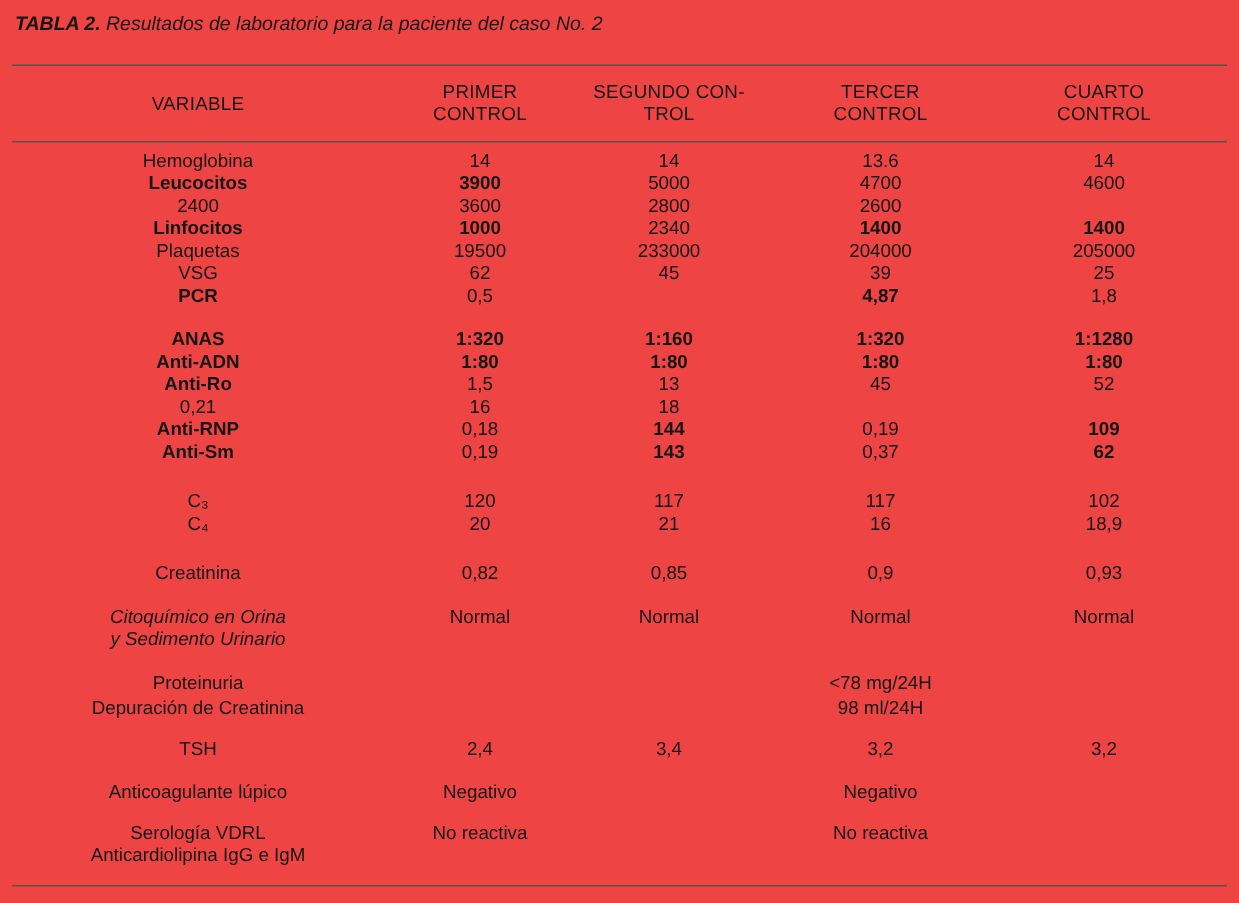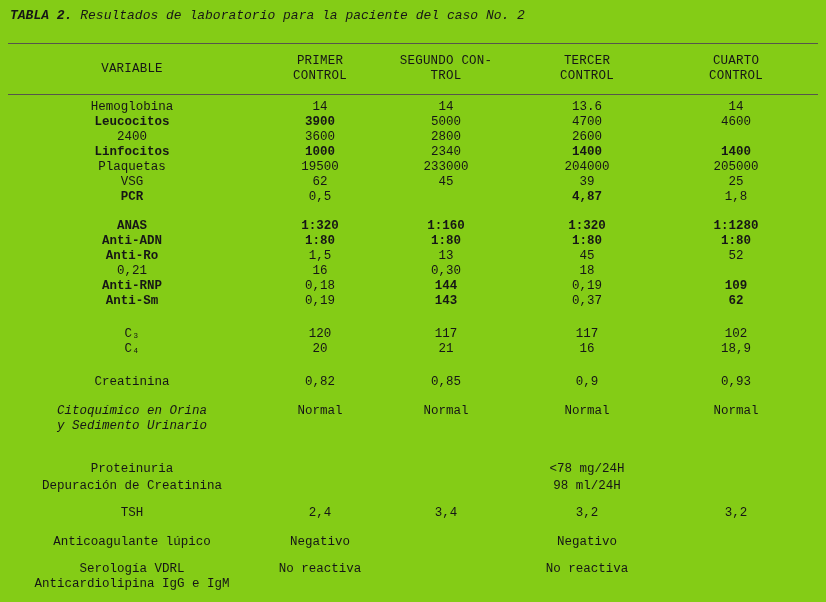--- a/index.html
+++ b/index.html
@@ -1,40 +1,40 @@
 <!DOCTYPE html>
 <html><head>
 <meta charset="utf-8">
 <style>
   html,body{margin:0;padding:0;background:#fff;}
   .page{
     width:826px;height:602px;box-sizing:border-box;position:relative;
-    background:#84cc16;color:#161616;overflow:hidden;
-    font-family:Liberation Mono, monospace;
+    background:#ef4444;color:#161616;overflow:hidden;
+    font-family:Liberation Sans, sans-serif;
     font-size:12.5px;line-height:15px;
   }
   .title{margin:7px 10px 0 10px;font-style:italic;font-size:13px;line-height:17px;white-space:nowrap;}
   .title .tprefix{font-weight:bold;}
   .rule{border:none;border-top:1px solid #56554c;margin:0 8px;height:0;}
   .rule.top{margin-top:19px;}
   .rule.bottom{margin-top:12px;}
   .thead{
     display:grid;grid-template-columns:248px 128px 124px 158px 140px;
     padding:10px 0 10px 8px;align-items:center;
   }
   .th{
     text-align:center;white-space:pre-line;font-size:12.5px;line-height:15px;
     letter-spacing:0.2px;
   }
   .tbody{padding-top:5px;}
   .section{margin-top:14px;}
   .section:first-child{margin-top:0;}
   .section:nth-child(3){margin-top:18px;}
   .section:nth-child(4){margin-top:18px;}
-  .section:nth-child(6){margin-top:28px;}
+  .section:nth-child(6){margin-top:14px;}
   .section:nth-child(7){margin-top:2px;}
   .section:nth-child(8){margin-top:12px;}
   .section:nth-child(10){margin-top:12px;}
   .row{display:grid;grid-template-columns:248px 128px 124px 158px 140px;padding-left:8px;}
   .cell{text-align:center;white-space:pre-line;}
   .cell.b{font-weight:bold;}
   .cell.i{font-style:italic;}
 </style>
 </head>
 <body>
@@ -125,21 +125,20 @@
         <div class="row">
           <div class="cell label b">Anti-Ro</div>
           <div class="cell val">1,5</div>
           <div class="cell val">13</div>
           <div class="cell val">45</div>
           <div class="cell val">52</div>
         </div>
         <div class="row">
           <div class="cell val">0,21</div>
           <div class="cell val">16</div>
-          <div class="cell val">0,30</div>
           <div class="cell val">18</div>
         </div>
         <div class="row">
           <div class="cell label b">Anti-RNP</div>
           <div class="cell val">0,18</div>
           <div class="cell val b">144</div>
           <div class="cell val">0,19</div>
           <div class="cell val b">109</div>
         </div>
         <div class="row">

